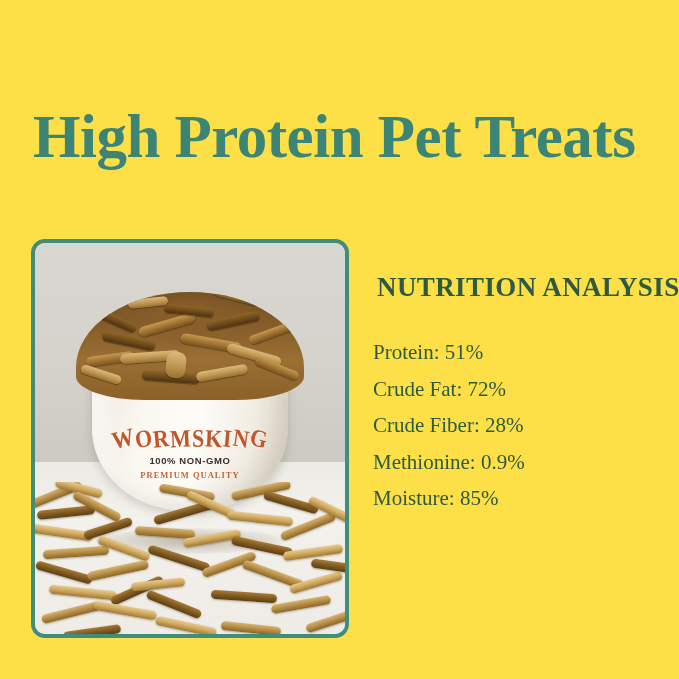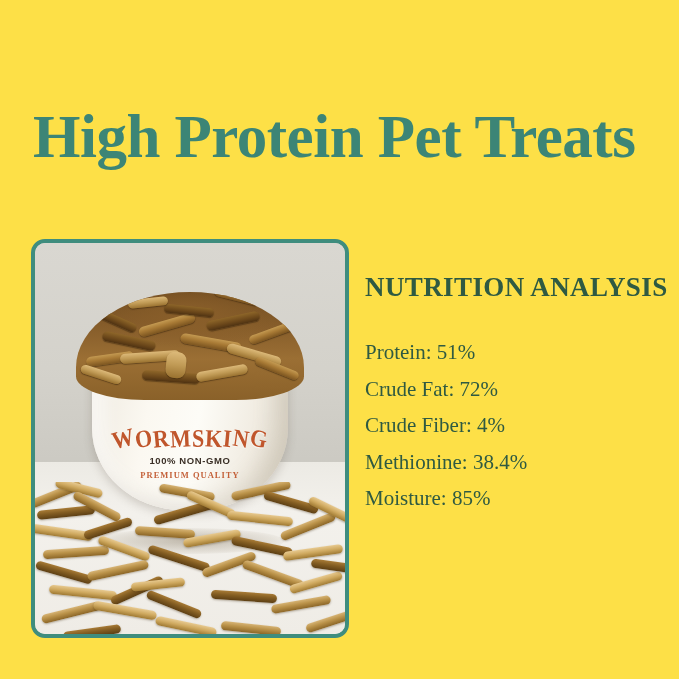--- a/index.html
+++ b/index.html
@@ -200,23 +200,24 @@
     top: 272px;
     width: 306px;
   }
   #nutrition-heading {
     font-family: "Liberation Serif", serif;
     font-weight: 700;
     font-size: 27px;
     letter-spacing: 0.4px;
     color: #2f5a42;
     white-space: nowrap;
+    margin-left: 12px;
   }
   #nutrition-list {
-    margin: 0;
+    margin: 8px;
     padding: 0;
     list-style: none;
     margin-top: 31px;
   }
   #nutrition-list li {
     font-family: "Liberation Serif", serif;
     font-size: 21px;
     line-height: 36.5px;
     color: #2f5a42;
     white-space: nowrap;
@@ -311,19 +312,19 @@
         <i class="sworm" style="left:186px; top:142px; width:60px; transform:rotate(6deg);"></i>
       </div>
     </div>
   </div>
 
   <div id="nutrition">
     <div id="nutrition-heading">NUTRITION ANALYSIS</div>
     <ul id="nutrition-list">
       <li>Protein: 51%</li>
       <li>Crude Fat: 72%</li>
-      <li>Crude Fiber: 4%</li>
-      <li>Methionine: 38.4%</li>
+      <li>Crude Fiber: 28%</li>
+      <li>Methionine: 0.9%</li>
       <li>Moisture: 85%</li>
     </ul>
   </div>
 
 </div>
 
 </body></html>

